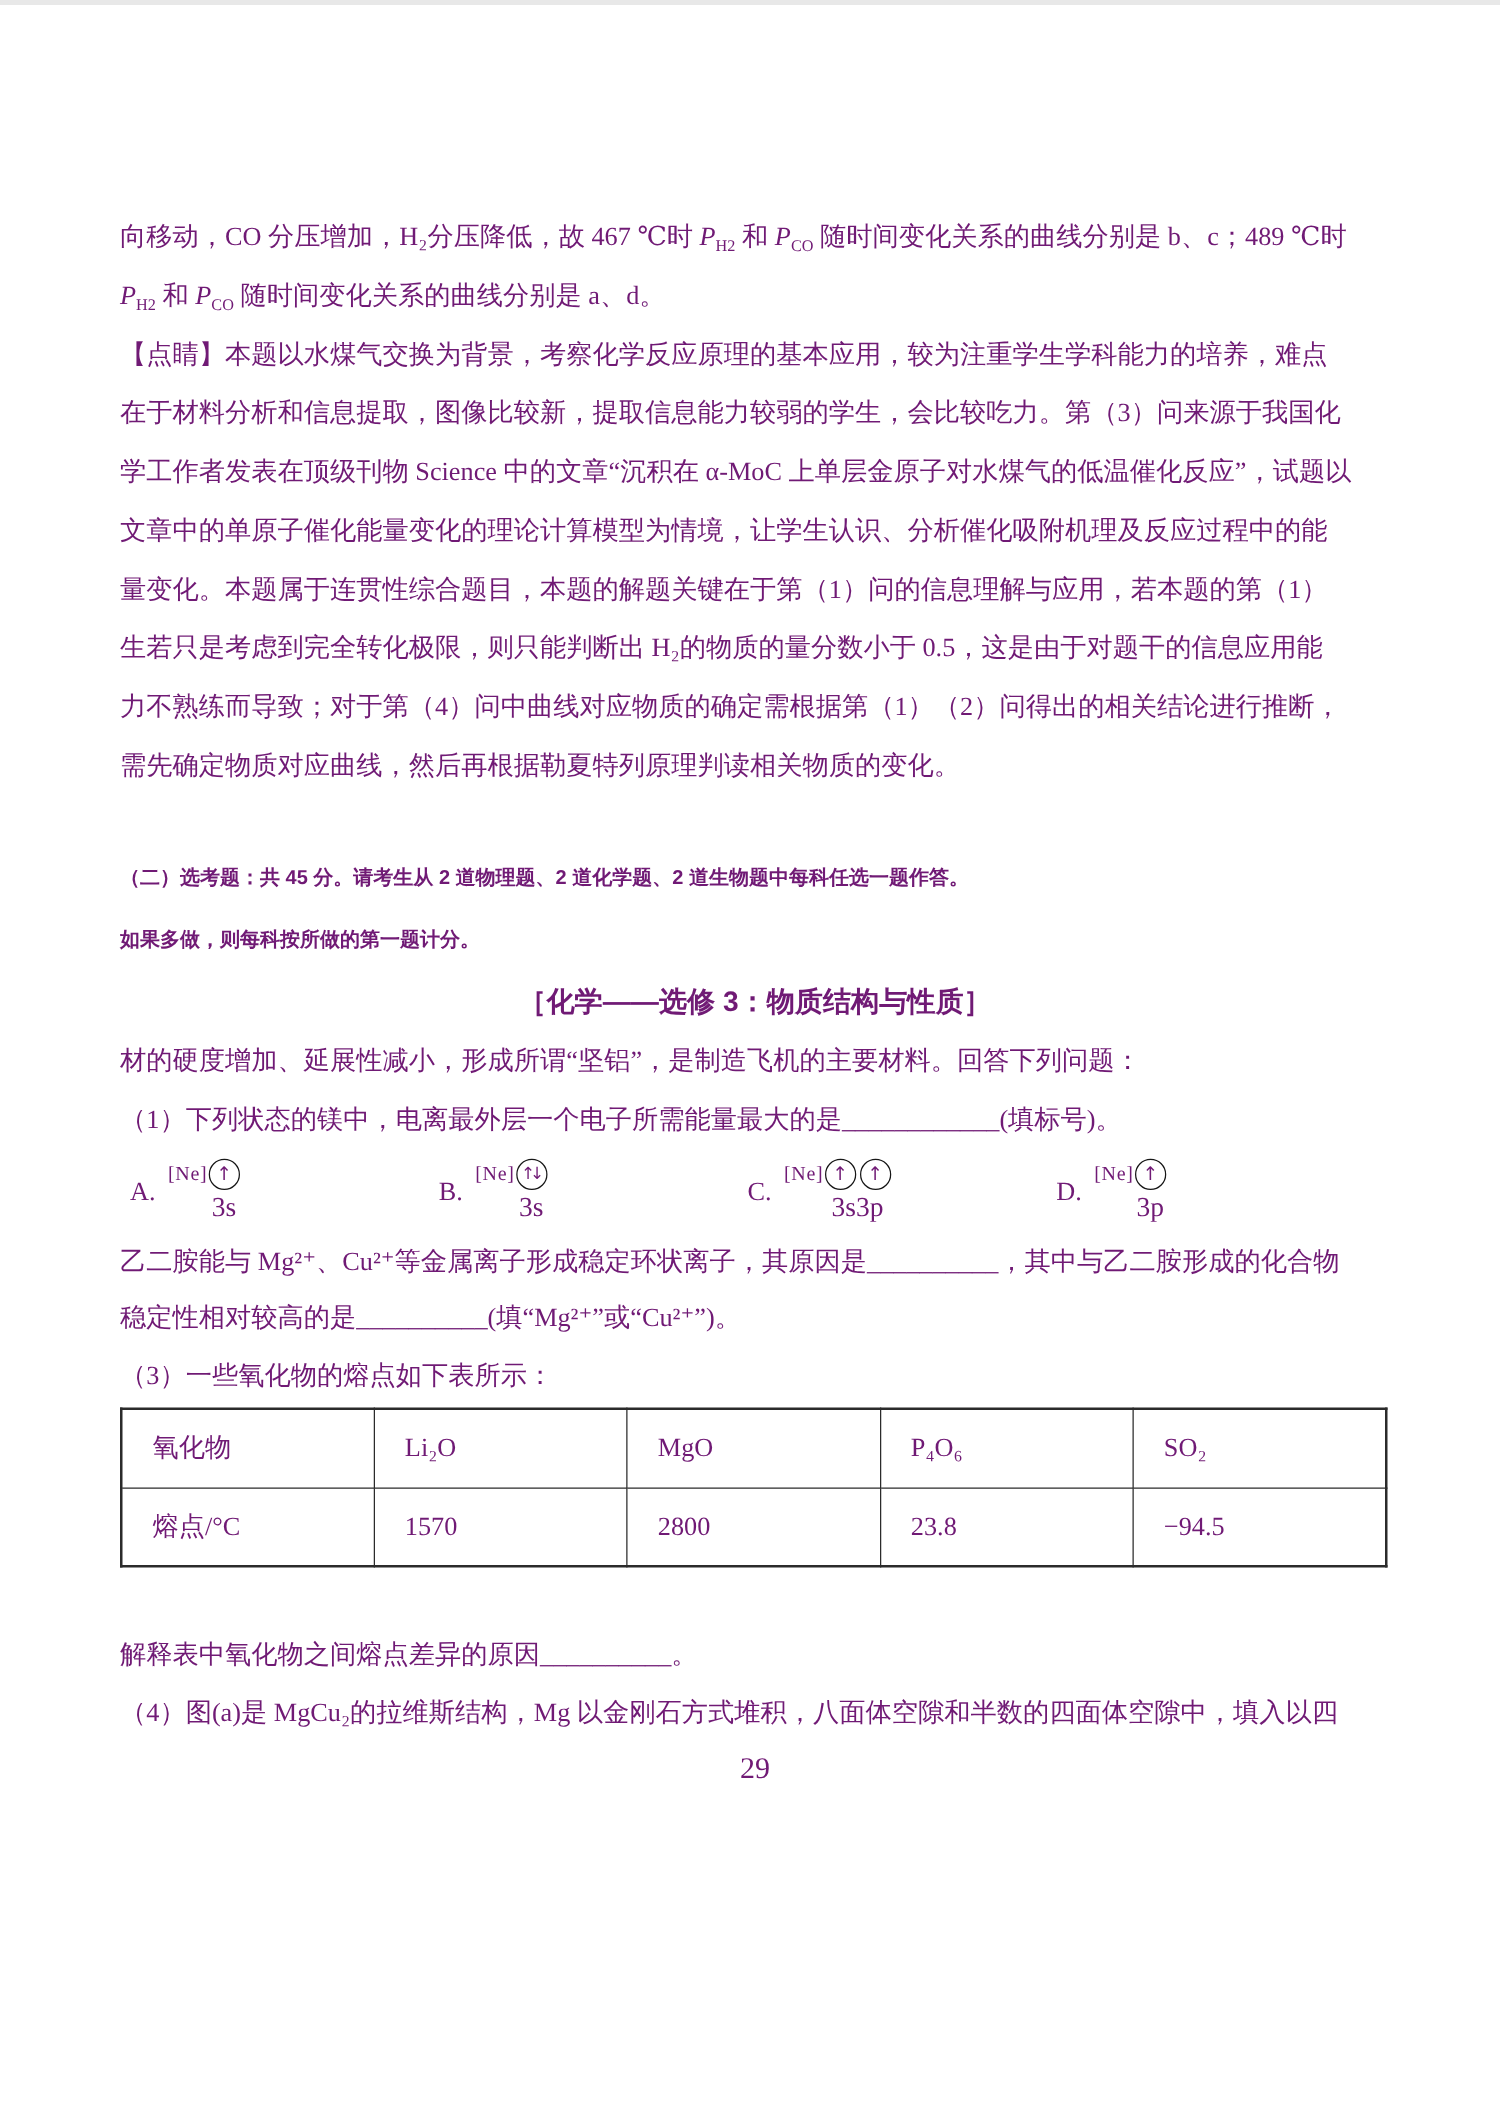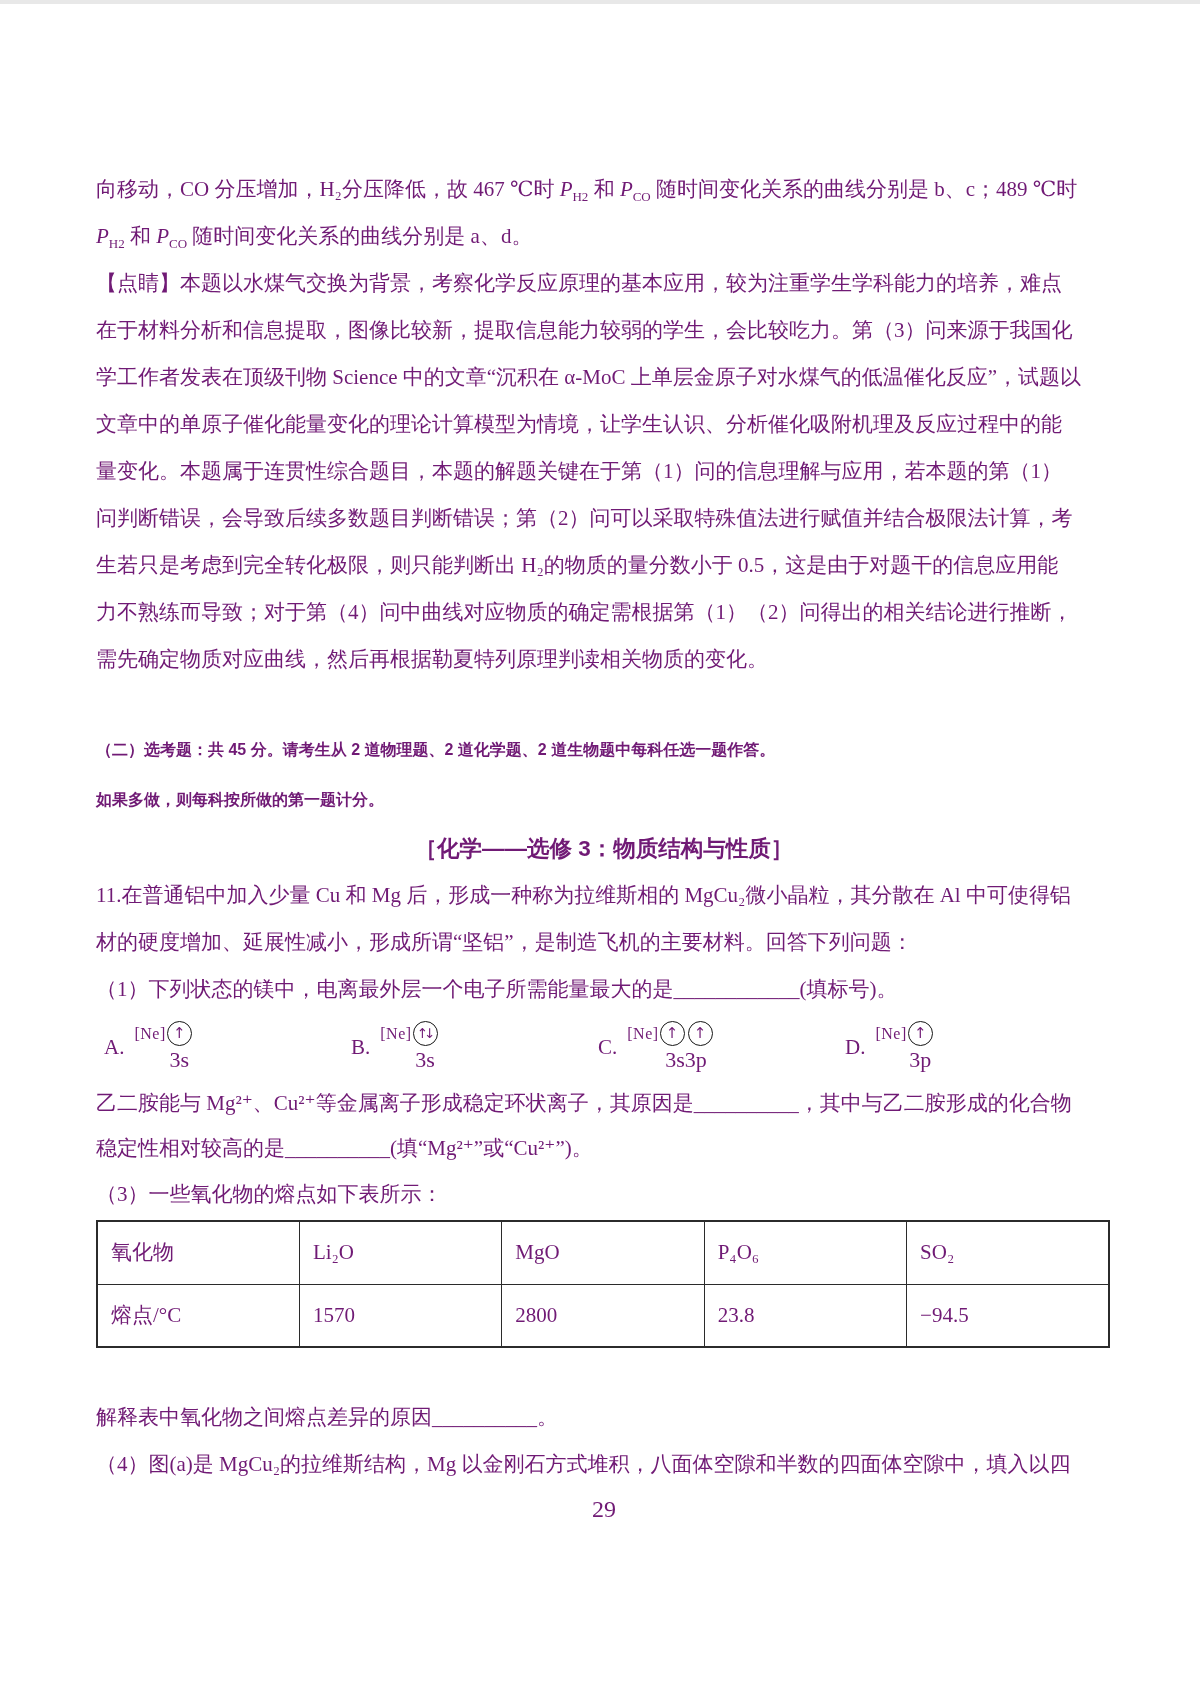--- a/index.html
+++ b/index.html
@@ -29,21 +29,21 @@
   .orb { width:25px; height:25px; border:1.7px solid #161616; border-radius:50%;
          display:inline-flex; align-items:center; justify-content:center; }
   .arr { font-size:15px; line-height:1; font-family:"DejaVu Sans",sans-serif; }
   .arr.pair { letter-spacing:-4px; text-indent:-2px; font-size:13.5px; }
   .orb-label { font-size:22px; line-height:27px; }
   
   .part2 .line { line-height:45px; }
   
   table.mp { width:1014px; border-collapse:collapse; margin-top:2px;
              border:2.5px solid #2b2b2b; }
-  table.mp td { border:1.7px solid #2b2b2b; height:63px; padding-left:13px;
+  table.mp td { border:1.7px solid #2b2b2b; height:63px; padding-left:24px;
                 font-size:21px; vertical-align:middle; width:20%; }
   .after-table { margin-top:46px; }
   .page-num { text-align:center; font-size:24px; line-height:30px; margin-top:6px; }
 </style>
 </head>
 <body>
 
 <div class="page">
   <div class="content">
 
@@ -51,35 +51,33 @@
       <div class="line"><span>向移动，CO 分压增加，H₂分压降低，故 467 ℃时 </span><span class="pit">P</span><sub class="small">H2</sub><span> 和 </span><span class="pit">P</span><sub class="small">CO</sub><span> 随时间变化关系的曲线分别是 b、c；489 ℃时</span></div>
       <div class="line"><span class="pit">P</span><sub class="small">H2</sub><span> 和 </span><span class="pit">P</span><sub class="small">CO</sub><span> 随时间变化关系的曲线分别是 a、d。</span></div>
     </div>
 
     <div class="para">
       <div class="line">【点睛】本题以水煤气交换为背景，考察化学反应原理的基本应用，较为注重学生学科能力的培养，难点</div>
       <div class="line">在于材料分析和信息提取，图像比较新，提取信息能力较弱的学生，会比较吃力。第（3）问来源于我国化</div>
       <div class="line">学工作者发表在顶级刊物 Science 中的文章“沉积在 α-MoC 上单层金原子对水煤气的低温催化反应”，试题以</div>
       <div class="line">文章中的单原子催化能量变化的理论计算模型为情境，让学生认识、分析催化吸附机理及反应过程中的能</div>
       <div class="line">量变化。本题属于连贯性综合题目，本题的解题关键在于第（1）问的信息理解与应用，若本题的第（1）</div>
-      <div class="line">问判断错误，会导致后续多数题目判断错误；第（2）问可以采取特殊值法进行赋值并结合极限法计算，考</div>
       <div class="line">生若只是考虑到完全转化极限，则只能判断出 H₂的物质的量分数小于 0.5，这是由于对题干的信息应用能</div>
       <div class="line">力不熟练而导致；对于第（4）问中曲线对应物质的确定需根据第（1）（2）问得出的相关结论进行推断，</div>
       <div class="line">需先确定物质对应曲线，然后再根据勒夏特列原理判读相关物质的变化。</div>
     </div>
 
     <div class="h-section">
       <div class="line">（二）选考题：共 45 分。请考生从 2 道物理题、2 道化学题、2 道生物题中每科任选一题作答。</div>
       <div class="line">如果多做，则每科按所做的第一题计分。</div>
     </div>
 
     <div class="h-chem line">［化学——选修 3：物质结构与性质］</div>
 
     <div class="para">
-      <div class="line">11.在普通铝中加入少量 Cu 和 Mg 后，形成一种称为拉维斯相的 MgCu₂微小晶粒，其分散在 Al 中可使得铝</div>
       <div class="line">材的硬度增加、延展性减小，形成所谓“坚铝”，是制造飞机的主要材料。回答下列问题：</div>
     </div>
 
     <div class="line">（1）下列状态的镁中，电离最外层一个电子所需能量最大的是____________(填标号)。</div>
 
     <div class="opt-row">
       <div class="opt">
         <span class="opt-letter">A.</span>
         <span class="cfg">
           <span class="ne">[Ne]</span>

